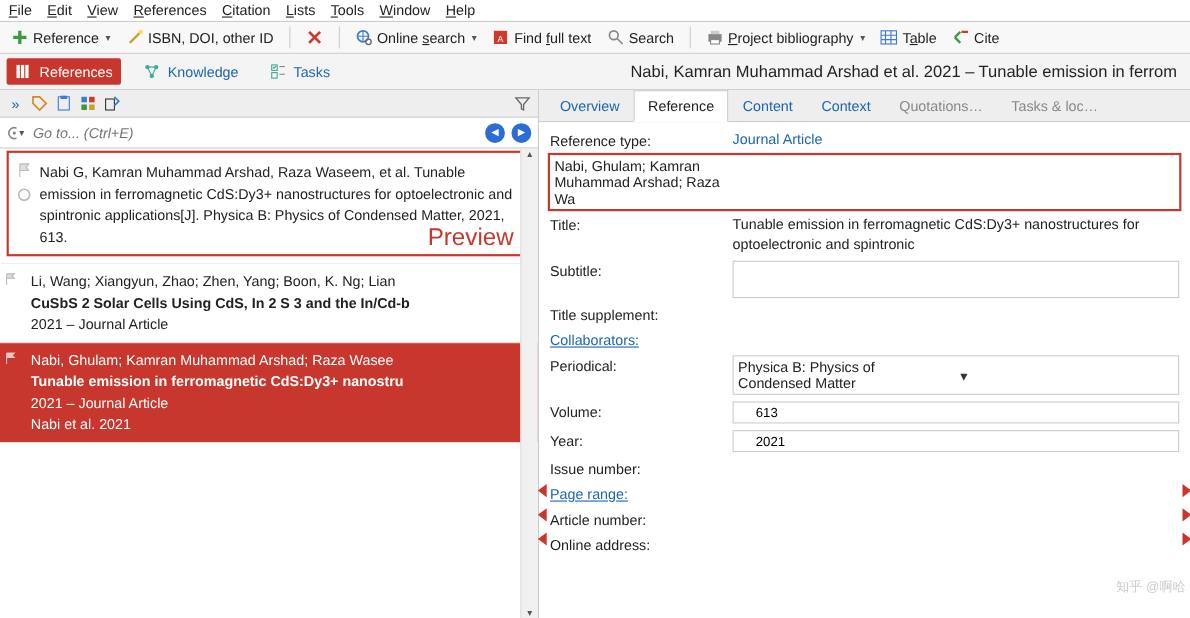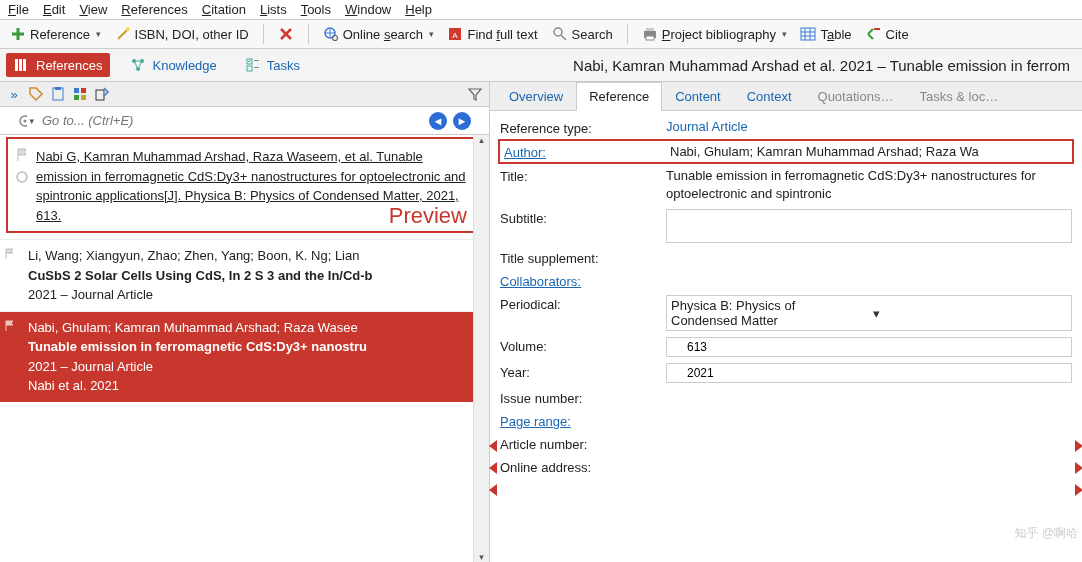--- a/index.html
+++ b/index.html
@@ -14,27 +14,27 @@
   .sep { width: 1px; height: 20px; background: #ccc; margin: 0 4px; }
   .viewtabs { display: flex; align-items: center; padding: 4px 6px; border-bottom: 1px solid #ccc; background: #f4f4f4; gap: 12px; }
   .vtab { display: flex; align-items: center; gap: 6px; padding: 4px 8px; cursor: default; }
   .vtab.active { background: #c8372d; color: #fff; border-radius: 2px; }
   .doctitle { margin-left: auto; padding-right: 6px; font-size: 15px; color: #222; white-space: nowrap; overflow: hidden; }
   .split { display: flex; height: calc(562px - 22px - 30px - 30px); }
   .left { width: 490px; display: flex; flex-direction: column; border-right: 1px solid #ccc; }
   .left-tool { display: flex; align-items: center; gap: 6px; padding: 4px 6px; background: #eee; border-bottom: 1px solid #ccc; }
   .left-tool .spacer { flex: 1; }
   .ico16 { width: 16px; height: 16px; display: inline-flex; align-items: center; justify-content: center; }
-  .searchrow { display: flex; align-items: center; gap: 6px; padding: 4px 18px; border-bottom: 1px solid #ccc; }
+  .searchrow { display: flex; align-items: center; gap: 6px; padding: 4px 6px; border-bottom: 1px solid #ccc; }
   .searchrow input { flex: 1; border: none; outline: none; font-style: italic; color: #777; font-size: 13px; padding: 2px; }
   .navcircle { width: 18px; height: 18px; border-radius: 50%; display: flex; align-items: center; justify-content: center; color: #fff; font-size: 11px; }
   .navback { background: #2b6cd6; }
   .navfwd { background: #2b6cd6; }
   .reflist { flex: 1; overflow-y: auto; position: relative; }
-  .previewbox { border: 2px solid #c8372d; margin: 2px 6px 6px 6px; padding: 8px 10px 6px 6px; position: relative; text-decoration: underline; }
+  .previewbox { border: 2px solid #c8372d; margin: 2px 6px 6px 6px; padding: 8px 10px 6px 6px; position: relative; }
   .previewbox .flag { position: absolute; left: 6px; top: 8px; }
   .previewbox .txt { margin-left: 22px; line-height: 1.5; }
   .previewlabel { position: absolute; right: 14px; bottom: 2px; color: #c8372d; font-size: 22px; font-weight: 400; }
   .refitem { padding: 6px 8px 6px 28px; border-top: 1px solid #eee; position: relative; line-height: 1.5; }
   .refitem .marker { position: absolute; left: 4px; top: 8px; width: 14px; height: 14px; }
   .refitem.selected { background: #c8372d; color: #fff; }
   .refitem .bold { font-weight: 600; }
   .right { flex: 1; display: flex; flex-direction: column; position: relative; }
   .rtabs { display: flex; border-bottom: 1px solid #ccc; background: #eee; padding-left: 6px; }
   .rtab { padding: 6px 12px; border: 1px solid transparent; border-bottom: none; cursor: default; font-size: 13px; }
@@ -300,21 +300,20 @@
       <div class="rtab link">Context</div>
       <div class="rtab dim">Quotations…</div>
       <div class="rtab dim">Tasks &amp; loc…</div>
     </div>
     <div class="form">
       <div class="formgrid">
         <div class="flabel">Reference type:</div>
         <div class="fval"><span class="reftype-val">Journal Article</span></div>
 
         <div class="authorrow">
-          <div class="flabel link">Author:</div>
           <div class="fval">Nabi, Ghulam; Kamran Muhammad Arshad; Raza Wa</div>
         </div>
 
         <div class="flabel">Title:</div>
         <div class="fval" style="line-height:1.4;">Tunable emission in ferromagnetic CdS:Dy3+ nanostructures for optoelectronic and spintronic</div>
 
         <div class="flabel">Subtitle:</div>
         <div class="fval"><input type="text" style="height: 34px;" value=""></div>
 
         <div class="flabel">Title supplement:</div>

